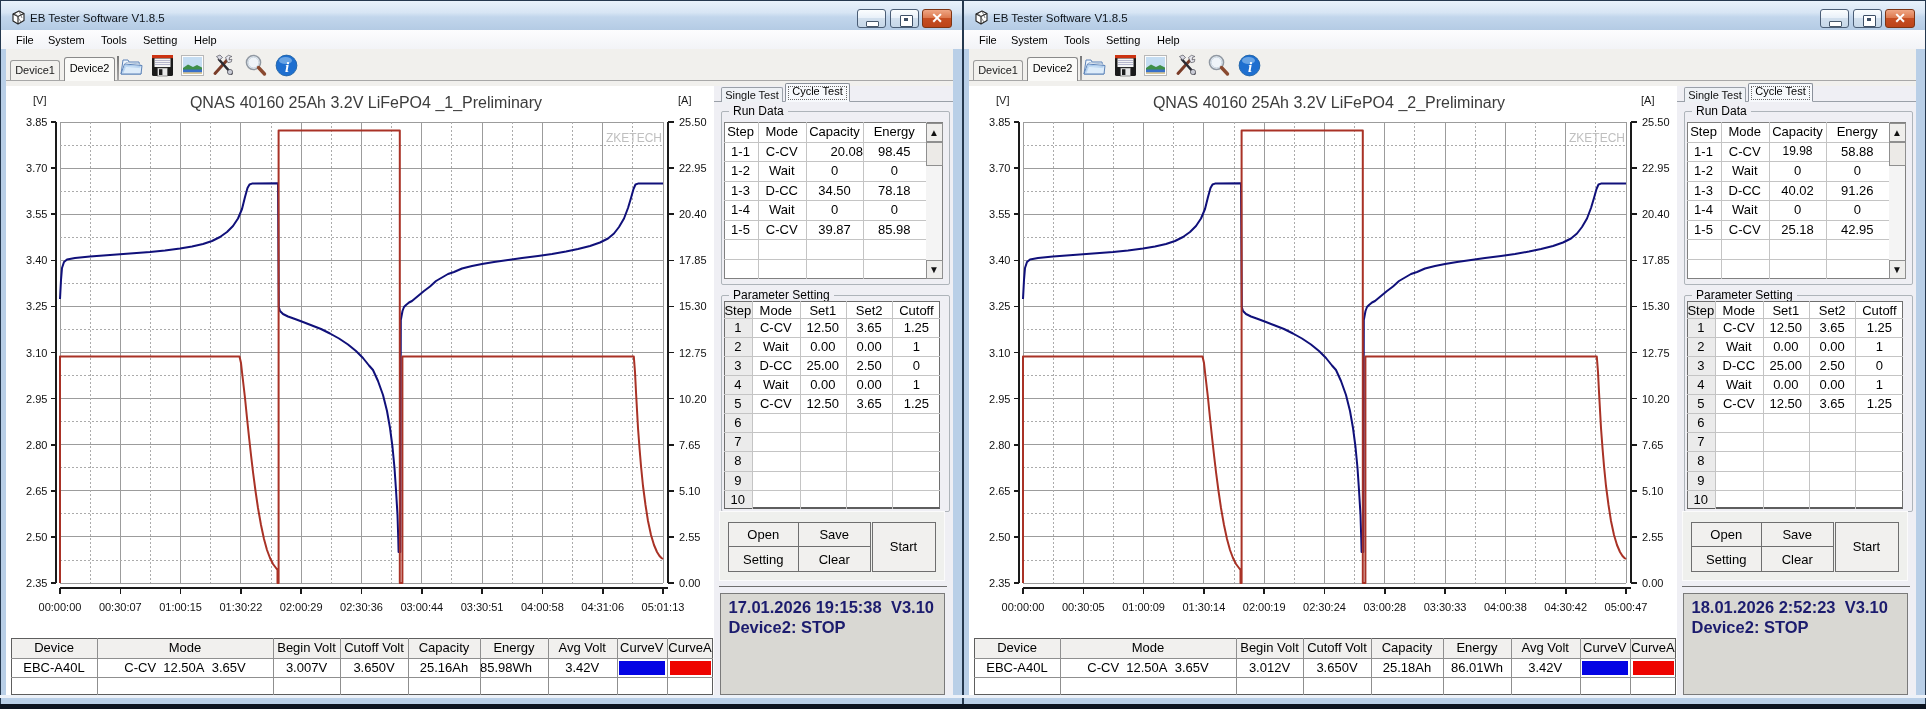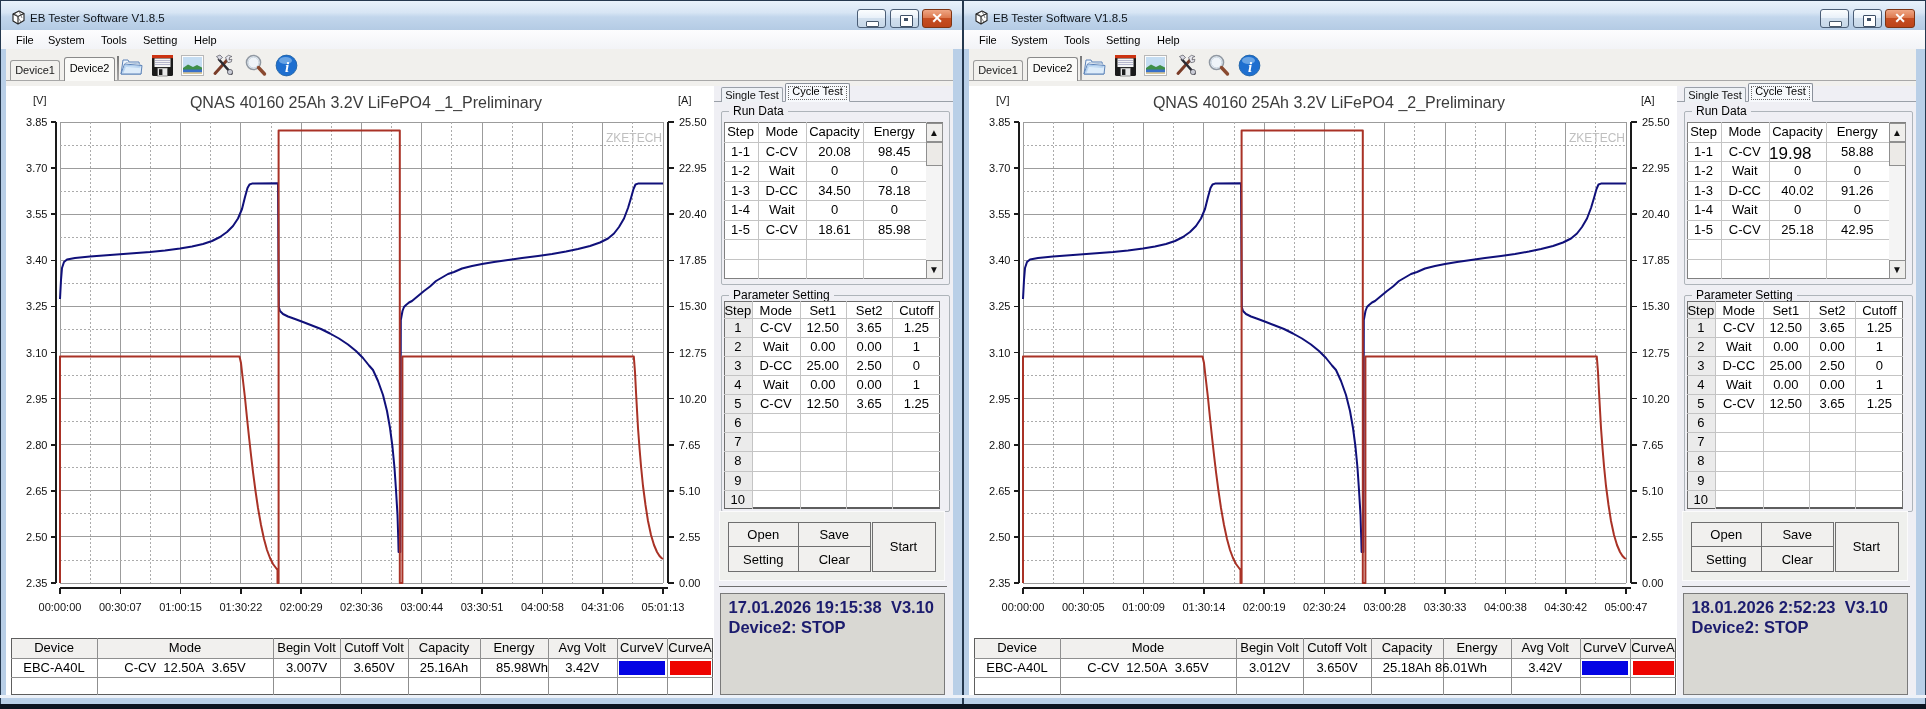--- a/index.html
+++ b/index.html
@@ -139,21 +139,21 @@
     <div style="position:absolute;left:408px;top:640px;width:72px;height:16px;font-size:13px;text-align:center;color:#000;overflow:hidden;white-space:nowrap">Capacity</div>
     <div style="position:absolute;left:480px;top:640px;width:68px;height:16px;font-size:13px;text-align:center;color:#000;overflow:hidden;white-space:nowrap">Energy</div>
     <div style="position:absolute;left:548px;top:640px;width:68.5px;height:16px;font-size:13px;text-align:center;color:#000;overflow:hidden;white-space:nowrap">Avg Volt</div>
     <div style="position:absolute;left:616.5px;top:640px;width:50.5px;height:16px;font-size:13px;text-align:center;color:#000;overflow:hidden;white-space:nowrap">CurveV</div>
     <div style="position:absolute;left:667px;top:640px;width:46px;height:16px;font-size:13px;text-align:center;color:#000;overflow:hidden;white-space:nowrap">CurveA</div>
     <div style="position:absolute;left:11px;top:660px;width:86px;height:16px;font-size:13px;text-align:center;color:#000;white-space:nowrap">EBC-A40L</div>
     <div style="position:absolute;left:97px;top:660px;width:176px;height:16px;font-size:13px;text-align:center;color:#000;white-space:nowrap">C-CV&nbsp; 12.50A&nbsp; 3.65V</div>
     <div style="position:absolute;left:273px;top:660px;width:67px;height:16px;font-size:13px;text-align:center;color:#000;white-space:nowrap">3.007V</div>
     <div style="position:absolute;left:340px;top:660px;width:68px;height:16px;font-size:13px;text-align:center;color:#000;white-space:nowrap">3.650V</div>
     <div style="position:absolute;left:408px;top:660px;width:72px;height:16px;font-size:13px;text-align:center;color:#000;white-space:nowrap">25.16Ah</div>
-    <div style="position:absolute;left:480px;top:660px;width:68px;height:16px;font-size:13px;text-align:right;color:#000;white-space:nowrap">85.98Wh</div>
+    <div style="position:absolute;left:480px;top:660px;width:68px;height:16px;font-size:13px;text-align:left;color:#000;white-space:nowrap">85.98Wh</div>
     <div style="position:absolute;left:548px;top:660px;width:68.5px;height:16px;font-size:13px;text-align:center;color:#000;white-space:nowrap">3.42V</div>
     <div style="position:absolute;left:619.0px;top:660.5px;width:45.5px;height:14px;background:#0404e4"></div>
     <div style="position:absolute;left:669.5px;top:660.5px;width:41px;height:14px;background:#ee0400"></div>
     <div style="position:absolute;left:714px;top:101px;width:239px;height:1px;background:#9aa0a8"></div>
     <div style="position:absolute;left:721px;top:87px;width:62px;height:15px;background:#eef1f5;border:1px solid #9aa0a8;border-bottom:none;border-radius:2px 2px 0 0;box-sizing:border-box;font-size:11px;text-align:center;line-height:14px;color:#111">Single Test</div>
     <div style="position:absolute;left:785px;top:83px;width:65px;height:19px;background:#f7f9fc;border:1px solid #8a909a;border-bottom:1px solid #f7f9fc;border-radius:2px 2px 0 0;box-sizing:border-box;font-size:11px;text-align:center;line-height:15px;color:#000"><div style="position:absolute;left:2px;top:2px;right:2px;bottom:1px;border:1px dotted #666"></div>Cycle Test</div>
     <div style="position:absolute;left:720.5px;top:111px;width:229px;height:174px;border:1px solid #aeb4ba;border-radius:2px;box-sizing:border-box"></div>
     <div style="position:absolute;left:729px;top:104px;height:14px;background:#efeff4;padding:0 4px;font-size:12px;color:#000;white-space:nowrap">Run Data</div>
     <div style="position:absolute;left:723.5px;top:122px;width:219.5px;height:156.5px;background:#fff;border:1px solid #808080;box-sizing:border-box"></div>
     <div style="position:absolute;left:723.5px;top:141.6px;width:202px;height:1px;background:#c4c4c4"></div>
@@ -166,37 +166,37 @@
     <div style="position:absolute;left:757.5px;top:122px;width:1px;height:156.5px;background:#c4c4c4"></div>
     <div style="position:absolute;left:806.0px;top:122px;width:1px;height:156.5px;background:#c4c4c4"></div>
     <div style="position:absolute;left:863.0px;top:122px;width:1px;height:156.5px;background:#c4c4c4"></div>
     <div style="position:absolute;left:925.5px;top:122px;width:1px;height:156.5px;background:#c4c4c4"></div>
     <div style="position:absolute;left:723.5px;top:124px;width:34px;height:16px;font-size:13px;text-align:center">Step</div>
     <div style="position:absolute;left:757.5px;top:124px;width:48.5px;height:16px;font-size:13px;text-align:center">Mode</div>
     <div style="position:absolute;left:806.0px;top:124px;width:57.0px;height:16px;font-size:13px;text-align:center">Capacity</div>
     <div style="position:absolute;left:863.0px;top:124px;width:62.5px;height:16px;font-size:13px;text-align:center">Energy</div>
     <div style="position:absolute;left:723.5px;top:143.6px;width:34px;height:16px;font-size:13px;text-align:center">1-1</div>
     <div style="position:absolute;left:757.5px;top:143.6px;width:48.5px;height:16px;font-size:13px;text-align:center">C-CV</div>
-    <div style="position:absolute;left:806.0px;top:143.6px;width:57.0px;height:16px;font-size:13px;text-align:center">20.08</div>
+    <div style="position:absolute;left:806.0px;top:143.6px;width:57.0px;height:16px;font-size:13px;text-align:right">20.08</div>
     <div style="position:absolute;left:863.0px;top:143.6px;width:62.5px;height:16px;font-size:13px;text-align:center">98.45</div>
     <div style="position:absolute;left:723.5px;top:163.1px;width:34px;height:16px;font-size:13px;text-align:center">1-2</div>
     <div style="position:absolute;left:757.5px;top:163.1px;width:48.5px;height:16px;font-size:13px;text-align:center">Wait</div>
     <div style="position:absolute;left:806.0px;top:163.1px;width:57.0px;height:16px;font-size:13px;text-align:center">0</div>
     <div style="position:absolute;left:863.0px;top:163.1px;width:62.5px;height:16px;font-size:13px;text-align:center">0</div>
     <div style="position:absolute;left:723.5px;top:182.7px;width:34px;height:16px;font-size:13px;text-align:center">1-3</div>
     <div style="position:absolute;left:757.5px;top:182.7px;width:48.5px;height:16px;font-size:13px;text-align:center">D-CC</div>
     <div style="position:absolute;left:806.0px;top:182.7px;width:57.0px;height:16px;font-size:13px;text-align:center">34.50</div>
     <div style="position:absolute;left:863.0px;top:182.7px;width:62.5px;height:16px;font-size:13px;text-align:center">78.18</div>
     <div style="position:absolute;left:723.5px;top:202.2px;width:34px;height:16px;font-size:13px;text-align:center">1-4</div>
     <div style="position:absolute;left:757.5px;top:202.2px;width:48.5px;height:16px;font-size:13px;text-align:center">Wait</div>
     <div style="position:absolute;left:806.0px;top:202.2px;width:57.0px;height:16px;font-size:13px;text-align:center">0</div>
     <div style="position:absolute;left:863.0px;top:202.2px;width:62.5px;height:16px;font-size:13px;text-align:center">0</div>
     <div style="position:absolute;left:723.5px;top:221.8px;width:34px;height:16px;font-size:13px;text-align:center">1-5</div>
     <div style="position:absolute;left:757.5px;top:221.8px;width:48.5px;height:16px;font-size:13px;text-align:center">C-CV</div>
-    <div style="position:absolute;left:806.0px;top:221.8px;width:57.0px;height:16px;font-size:13px;text-align:center">18.61</div>
+    <div style="position:absolute;left:806.0px;top:221.8px;width:57.0px;height:16px;font-size:13px;text-align:center">39.87</div>
     <div style="position:absolute;left:863.0px;top:221.8px;width:62.5px;height:16px;font-size:13px;text-align:center">85.98</div>
     <div style="position:absolute;left:925.5px;top:123px;width:16.5px;height:154.5px;background:#f4f4f4"></div>
     <div style="position:absolute;left:925.5px;top:123px;width:17px;height:19px;border:1px solid #8f8f8f;background:#efeeec;box-sizing:border-box;font-size:10px;text-align:center;color:#111;line-height:18px">▲</div>
     <div style="position:absolute;left:925.5px;top:259.5px;width:17px;height:19px;border:1px solid #8f8f8f;background:#efeeec;box-sizing:border-box;font-size:10px;text-align:center;color:#111;line-height:18px">▼</div>
     <div style="position:absolute;left:925.5px;top:142px;width:17px;height:24px;border:1px solid #8f8f8f;background:#eceae7;box-sizing:border-box"></div>
     <div style="position:absolute;left:720.5px;top:295px;width:229px;height:217px;border:1px solid #aeb4ba;border-radius:2px;box-sizing:border-box"></div>
     <div style="position:absolute;left:729px;top:288px;height:14px;background:#efeff4;padding:0 4px;font-size:12px;color:#000;white-space:nowrap">Parameter Setting</div>
     <div style="position:absolute;left:723.5px;top:301px;width:216.9px;height:207.5px;background:#fff;border:1px solid #6e6e6e;border-bottom:2.5px solid #5e5e5e;box-sizing:border-box"></div>
     <div style="position:absolute;left:724.5px;top:302px;width:28.6px;height:205.5px;background:#ebebeb"></div>
     <div style="position:absolute;left:723.5px;top:318.3px;width:216.9px;height:1px;background:#c4c4c4"></div>
@@ -395,21 +395,21 @@
     <div style="position:absolute;left:408px;top:640px;width:72px;height:16px;font-size:13px;text-align:center;color:#000;overflow:hidden;white-space:nowrap">Capacity</div>
     <div style="position:absolute;left:480px;top:640px;width:68px;height:16px;font-size:13px;text-align:center;color:#000;overflow:hidden;white-space:nowrap">Energy</div>
     <div style="position:absolute;left:548px;top:640px;width:68.5px;height:16px;font-size:13px;text-align:center;color:#000;overflow:hidden;white-space:nowrap">Avg Volt</div>
     <div style="position:absolute;left:616.5px;top:640px;width:50.5px;height:16px;font-size:13px;text-align:center;color:#000;overflow:hidden;white-space:nowrap">CurveV</div>
     <div style="position:absolute;left:667px;top:640px;width:46px;height:16px;font-size:13px;text-align:center;color:#000;overflow:hidden;white-space:nowrap">CurveA</div>
     <div style="position:absolute;left:11px;top:660px;width:86px;height:16px;font-size:13px;text-align:center;color:#000;white-space:nowrap">EBC-A40L</div>
     <div style="position:absolute;left:97px;top:660px;width:176px;height:16px;font-size:13px;text-align:center;color:#000;white-space:nowrap">C-CV&nbsp; 12.50A&nbsp; 3.65V</div>
     <div style="position:absolute;left:273px;top:660px;width:67px;height:16px;font-size:13px;text-align:center;color:#000;white-space:nowrap">3.012V</div>
     <div style="position:absolute;left:340px;top:660px;width:68px;height:16px;font-size:13px;text-align:center;color:#000;white-space:nowrap">3.650V</div>
     <div style="position:absolute;left:408px;top:660px;width:72px;height:16px;font-size:13px;text-align:center;color:#000;white-space:nowrap">25.18Ah</div>
-    <div style="position:absolute;left:464px;top:660px;width:68px;height:27px;font-size:13px;text-align:center;color:#000;white-space:nowrap">86.01Wh</div>
+    <div style="position:absolute;left:480px;top:660px;width:68px;height:27px;font-size:13px;text-align:center;color:#000;white-space:nowrap">86.01Wh</div>
     <div style="position:absolute;left:548px;top:660px;width:68.5px;height:16px;font-size:13px;text-align:center;color:#000;white-space:nowrap">3.42V</div>
     <div style="position:absolute;left:619.0px;top:660.5px;width:45.5px;height:14px;background:#0404e4"></div>
     <div style="position:absolute;left:669.5px;top:660.5px;width:41px;height:14px;background:#ee0400"></div>
     <div style="position:absolute;left:714px;top:101px;width:239px;height:1px;background:#9aa0a8"></div>
     <div style="position:absolute;left:721px;top:87px;width:62px;height:15px;background:#eef1f5;border:1px solid #9aa0a8;border-bottom:none;border-radius:2px 2px 0 0;box-sizing:border-box;font-size:11px;text-align:center;line-height:14px;color:#111">Single Test</div>
     <div style="position:absolute;left:785px;top:83px;width:65px;height:19px;background:#f7f9fc;border:1px solid #8a909a;border-bottom:1px solid #f7f9fc;border-radius:2px 2px 0 0;box-sizing:border-box;font-size:11px;text-align:center;line-height:15px;color:#000"><div style="position:absolute;left:2px;top:2px;right:2px;bottom:1px;border:1px dotted #666"></div>Cycle Test</div>
     <div style="position:absolute;left:720.5px;top:111px;width:229px;height:174px;border:1px solid #aeb4ba;border-radius:2px;box-sizing:border-box"></div>
     <div style="position:absolute;left:729px;top:104px;height:14px;background:#efeff4;padding:0 4px;font-size:12px;color:#000;white-space:nowrap">Run Data</div>
     <div style="position:absolute;left:723.5px;top:122px;width:219.5px;height:156.5px;background:#fff;border:1px solid #808080;box-sizing:border-box"></div>
     <div style="position:absolute;left:723.5px;top:141.6px;width:202px;height:1px;background:#c4c4c4"></div>
@@ -422,21 +422,21 @@
     <div style="position:absolute;left:757.5px;top:122px;width:1px;height:156.5px;background:#c4c4c4"></div>
     <div style="position:absolute;left:806.0px;top:122px;width:1px;height:156.5px;background:#c4c4c4"></div>
     <div style="position:absolute;left:863.0px;top:122px;width:1px;height:156.5px;background:#c4c4c4"></div>
     <div style="position:absolute;left:925.5px;top:122px;width:1px;height:156.5px;background:#c4c4c4"></div>
     <div style="position:absolute;left:723.5px;top:124px;width:34px;height:16px;font-size:13px;text-align:center">Step</div>
     <div style="position:absolute;left:757.5px;top:124px;width:48.5px;height:16px;font-size:13px;text-align:center">Mode</div>
     <div style="position:absolute;left:806.0px;top:124px;width:57.0px;height:16px;font-size:13px;text-align:center">Capacity</div>
     <div style="position:absolute;left:863.0px;top:124px;width:62.5px;height:16px;font-size:13px;text-align:center">Energy</div>
     <div style="position:absolute;left:723.5px;top:143.6px;width:34px;height:16px;font-size:13px;text-align:center">1-1</div>
     <div style="position:absolute;left:757.5px;top:143.6px;width:48.5px;height:16px;font-size:13px;text-align:center">C-CV</div>
-    <div style="position:absolute;left:806.0px;top:143.6px;width:57.0px;height:16px;font-size:17px;">19.98</div>
+    <div style="position:absolute;left:806.0px;top:143.6px;width:57.0px;height:16px;font-size:12px;text-align:center">19.98</div>
     <div style="position:absolute;left:863.0px;top:143.6px;width:62.5px;height:16px;font-size:13px;text-align:center">58.88</div>
     <div style="position:absolute;left:723.5px;top:163.1px;width:34px;height:16px;font-size:13px;text-align:center">1-2</div>
     <div style="position:absolute;left:757.5px;top:163.1px;width:48.5px;height:16px;font-size:13px;text-align:center">Wait</div>
     <div style="position:absolute;left:806.0px;top:163.1px;width:57.0px;height:16px;font-size:13px;text-align:center">0</div>
     <div style="position:absolute;left:863.0px;top:163.1px;width:62.5px;height:16px;font-size:13px;text-align:center">0</div>
     <div style="position:absolute;left:723.5px;top:182.7px;width:34px;height:16px;font-size:13px;text-align:center">1-3</div>
     <div style="position:absolute;left:757.5px;top:182.7px;width:48.5px;height:16px;font-size:13px;text-align:center">D-CC</div>
     <div style="position:absolute;left:806.0px;top:182.7px;width:57.0px;height:16px;font-size:13px;text-align:center">40.02</div>
     <div style="position:absolute;left:863.0px;top:182.7px;width:62.5px;height:16px;font-size:13px;text-align:center">91.26</div>
     <div style="position:absolute;left:723.5px;top:202.2px;width:34px;height:16px;font-size:13px;text-align:center">1-4</div>

